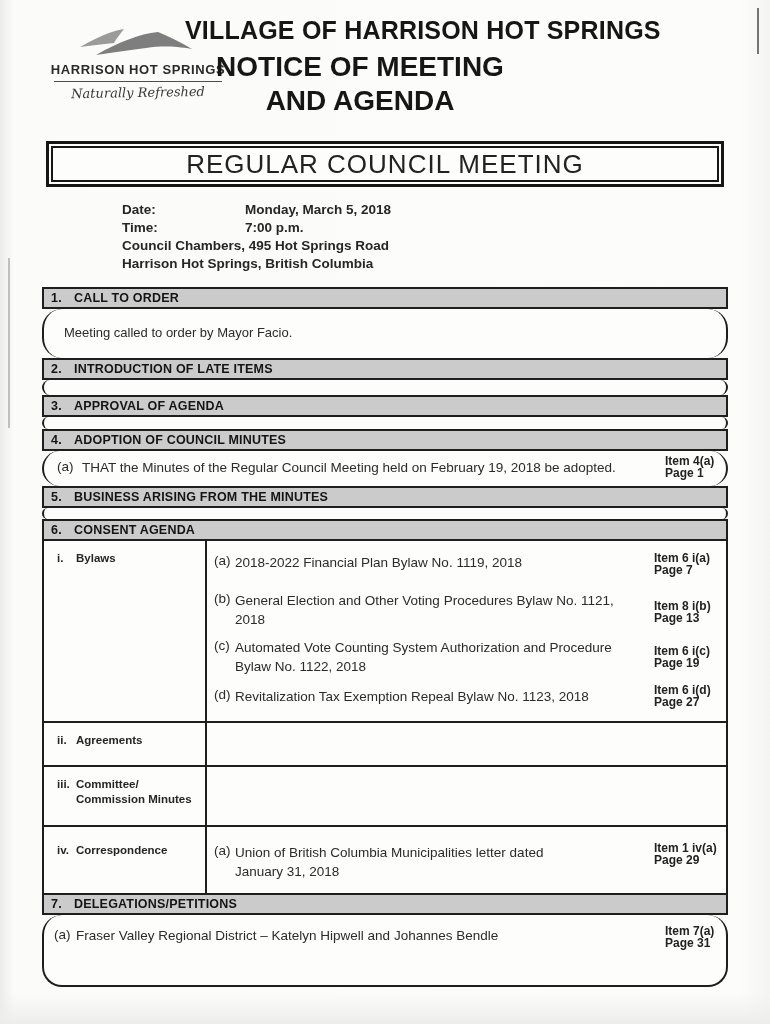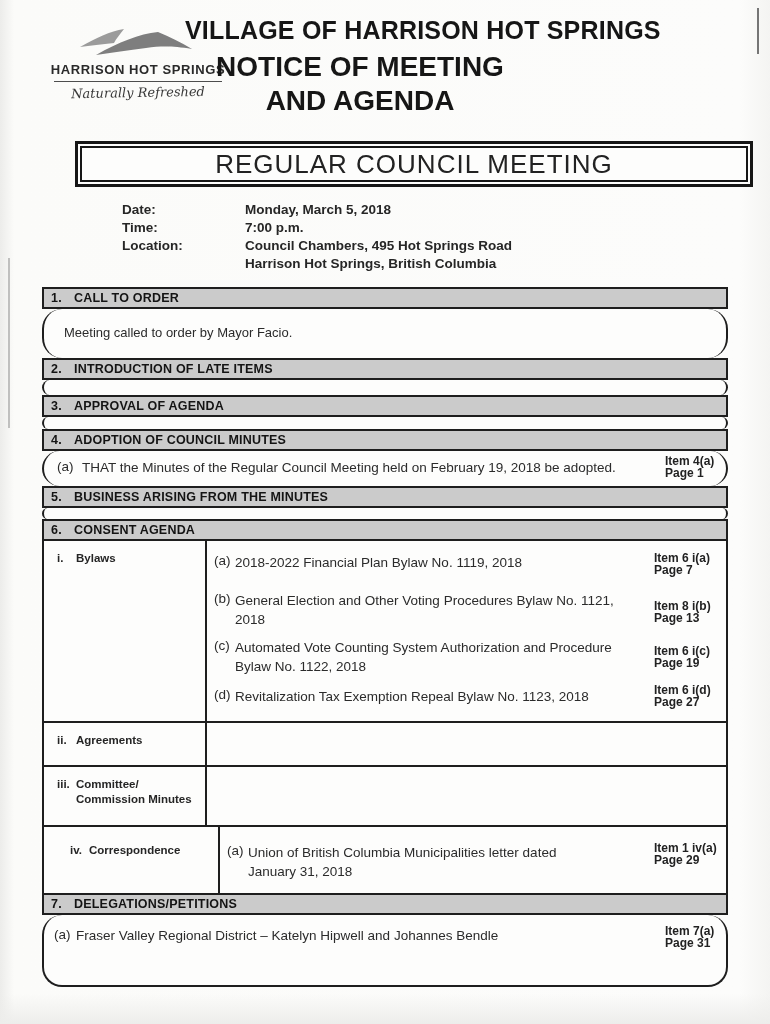--- a/index.html
+++ b/index.html
@@ -31,21 +31,21 @@
   .logo-tagline { font-family:"DejaVu Serif", serif; font-style:italic; font-size:13px; color:#3a3a3a; transform:rotate(-1deg); }
 
   .title-block { position:absolute; left:185px; top:16px; width:350px; text-align:center; color:#161616; }
   .title-line1 { font-size:25px; font-weight:bold; letter-spacing:0.2px; white-space:nowrap; }
   .title-line2 { font-size:28px; font-weight:bold; margin-top:6px; white-space:nowrap; }
   .title-line3 { font-size:28px; font-weight:bold; margin-top:2px; white-space:nowrap; }
 
   
   .banner {
     position:absolute; left:46px; top:141px; width:678px; height:46px;
-    border:3px solid #161616; padding:2px; background:#fdfdfc;margin-left:29px;
+    border:3px solid #161616; padding:2px; background:#fdfdfc;
   }
   .banner-inner {
     width:100%; height:100%; border:2px solid #161616;
     display:flex; align-items:center; justify-content:center;
     font-size:26px; letter-spacing:1px; color:#222;
   }
 
   
   .meeting-info { position:absolute; left:122px; top:201px; font-size:13.5px; font-weight:bold; color:#262626; }
   .mi-row { display:flex; line-height:18px; }
@@ -75,21 +75,21 @@
   .ref {
     position:absolute; width:64px; font-size:12px; font-weight:bold; line-height:11.5px; color:#222;
   }
   .ref-sec4 { left:621px; top:5px; }
   .ref-sec7 { left:621px; top:11px; }
   .sec7-row { padding-top:12px; padding-left:10px; }
 
   
   .consent { border-left:2px solid #1e1e1e; border-right:2px solid #1e1e1e; background:#fdfdfc; }
   .c-row { display:flex; border-bottom:2px solid #1e1e1e; }
-  .c-row.last { border-bottom:none;padding-left:13px; }
+  .c-row.last { border-bottom:none; }
   .c-left {
     width:163px; flex:none; border-right:2px solid #1e1e1e;
     padding:10px 6px 0 13px; font-weight:bold; font-size:11.5px; color:#252525;
     display:flex; line-height:15px;
   }
   .c-roman { width:19px; flex:none; }
   .c-cat { flex:1; }
   .c-right { flex:1; position:relative; }
   .row-i { height:182px; }
   .row-ii { height:44px; }
@@ -128,21 +128,20 @@
   <div class="meeting-info">
     <div class="mi-row">
       <div class="mi-label">Date:</div>
       <div class="mi-value">Monday, March 5, 2018</div>
     </div>
     <div class="mi-row">
       <div class="mi-label">Time:</div>
       <div class="mi-value">7:00 p.m.</div>
     </div>
     <div class="mi-row">
-      <div class="mi-label">Location:</div>
       <div>
         <div class="mi-value">Council Chambers, 495 Hot Springs Road</div>
         <div class="mi-value">Harrison Hot Springs, British Columbia</div>
       </div>
     </div>
   </div>
 
   <div class="agenda">
 
     <div class="sec-bar">

